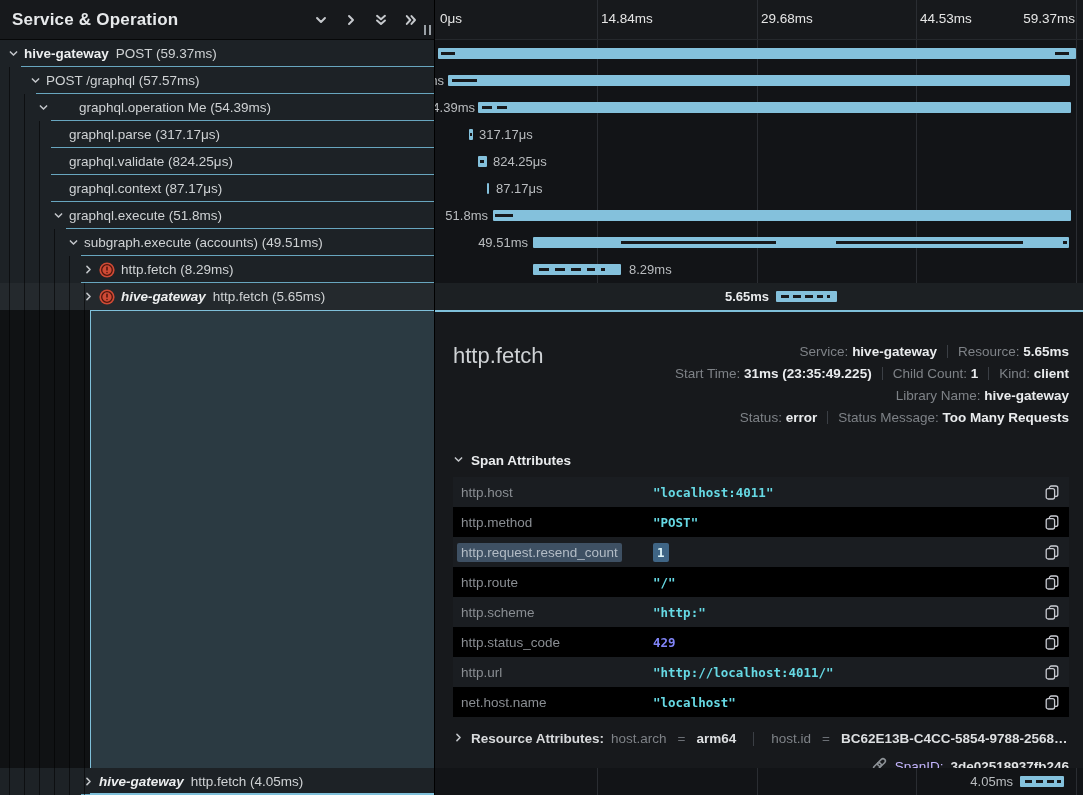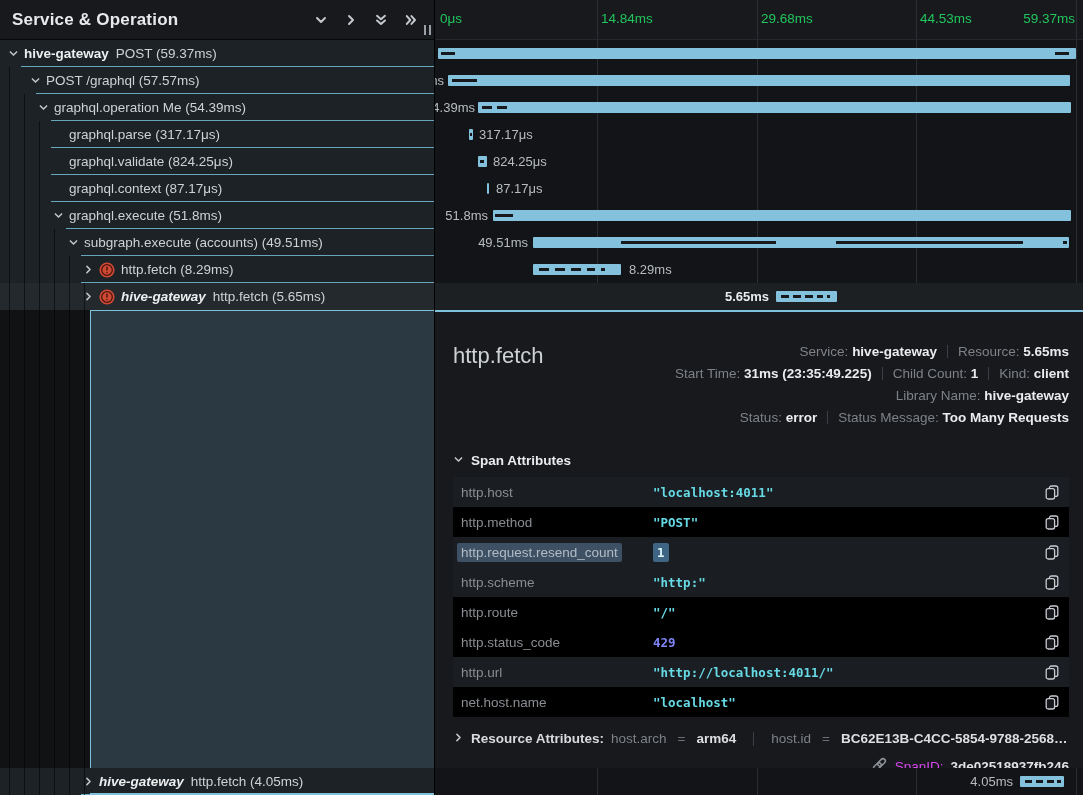--- a/index.html
+++ b/index.html
@@ -30,21 +30,21 @@
   .trow .lbl { color:#cfd2d4; white-space:nowrap; }
   .expanded-area { position:absolute; left:90px; width:344px; top:270px; height:458px;
                    background:#2b3a42; border-top:1px solid #7fc0da; border-left:1px solid #7fc0da; z-index:4; }
   .bottom-blue { position:absolute; left:90px; right:0; bottom:0; height:2px; background:#7fc0da; z-index:5; }
 
   
   .right-panel { position:absolute; left:434px; top:0; width:649px; height:795px; background:#121417;
                  border-left:1px solid #000; }
   .ruler { position:absolute; top:0; left:0; right:0; height:40px; background:#17191c;
            border-bottom:1px solid #25282c; }
-  .tick { position:absolute; top:11px; font-size:13.5px; color:#22c55e; white-space:nowrap; }
+  .tick { position:absolute; top:11px; font-size:13.5px; color:#e5e5e5; white-space:nowrap; }
   .gl { position:absolute; top:0; bottom:0; width:1px; background:#2a2d32; }
   .tl-rows { position:absolute; top:40px; left:0; right:0; height:270px; overflow:hidden; }
   .tl-row { position:absolute; left:0; right:0; height:27px; overflow:hidden; cursor:pointer; }
   .tl-row.sel { background:#1c2023; }
   .bar { position:absolute; top:8px; height:11px; background:#84c1dc; border-radius:1px; z-index:2; }
   .dash { position:absolute; top:4px; height:2.5px; background:#17191c; }
   .tl-label { position:absolute; top:0; line-height:27px; font-size:13px; color:#b9bcbf; white-space:nowrap; z-index:2; }
   .tl-label.strong { color:#e9ebed; font-weight:700; }
   .tl-bottom { position:absolute; bottom:0; left:0; right:0; height:27px; background:#121417; overflow:hidden; }
 
@@ -72,21 +72,21 @@
   .hl-key { background:#3e5063; color:#b3bcc6; padding:2px 4px; border-radius:2px; margin:-2px -4px; }
   .hl-val { background:#3f6585; color:#e0f6fa; padding:2px 4px; border-radius:2px; }
   .copy-btn { flex:0 0 auto; display:inline-flex; padding:2px; cursor:pointer; }
 
   .res-row { margin-top:14px; display:flex; align-items:center; gap:7px; white-space:nowrap; overflow:hidden; cursor:pointer; }
   .res-title { font-weight:700; color:#d8dadc; }
   .res-key { color:#7e8287; }  .res-eq { color:#6c7076; padding:0 4px; }
   .res-val { color:#dddfe1; font-weight:700; }
   .res-sep { display:inline-block; width:1px; height:14px; background:#3b3f45; margin:0 10px; vertical-align:-2px; }
   .spanid-row { margin-top:10px; display:flex; justify-content:flex-end; align-items:center; gap:7px; }
-  .spanid-lbl { color:#d946ef; }
+  .spanid-lbl { color:#c4b5fd; }
   .spanid-val { color:#e0e2e4; font-weight:700; }
 </style>
 </head>
 <body>
 
 <div class="app">
 
   <div class="left-panel">
     <div class="tree-header">
       <span class="tree-title">Service &amp; Operation</span>
@@ -133,21 +133,21 @@
         </div>
         <div class="trow" style="top: 27px; padding-left: 28px;">
           <div class="trowb" style="left: 36px;"></div>
           <span class="chev">
             <svg width="11" height="11" viewBox="0 0 12 12" fill="none" stroke="#c2c5c9" stroke-width="1.7" stroke-linecap="round" stroke-linejoin="round">
               <path d="M2.6 4.3 L6 7.7 L9.4 4.3"></path>
             </svg>
           </span>
           <span class="lbl">POST /graphql (57.57ms)</span>
         </div>
-        <div class="trow" style="top: 54px; padding-left: 36px;">
+        <div class="trow" style="top: 54px; padding-left: 36px; gap: 25px;">
           <div class="trowb" style="left: 51px;"></div>
           <span class="chev">
             <svg width="11" height="11" viewBox="0 0 12 12" fill="none" stroke="#c2c5c9" stroke-width="1.7" stroke-linecap="round" stroke-linejoin="round">
               <path d="M2.6 4.3 L6 7.7 L9.4 4.3"></path>
             </svg>
           </span>
           <span class="lbl">graphql.operation Me (54.39ms)</span>
         </div>
         <div class="trow" style="top: 81px; padding-left: 51px;">
           <div class="trowb" style="left: 51px;"></div>
@@ -359,33 +359,33 @@
           <div class="attr-row odd">
             <span class="attr-key"><span class="hl-key">http.request.resend_count</span></span>
             <span class="attr-val num"><span class="hl-val">1</span></span>
             <span class="copy-btn">
               <svg width="14" height="15" viewBox="0 0 14 15">
                 <rect x="4.4" y="1" width="8.4" height="10.4" rx="2" fill="none" stroke="#c9cbd2" stroke-width="1.3"></rect>
                 <rect x="1.2" y="3.6" width="8.4" height="10.4" rx="2" fill="#15171a" stroke="#c9cbd2" stroke-width="1.3"></rect>
               </svg>
             </span>
           </div>
+          <div class="attr-row even">
+            <span class="attr-key">http.route</span>
+            <span class="attr-val str">"/"</span>
+            <span class="copy-btn">
+              <svg width="14" height="15" viewBox="0 0 14 15">
+                <rect x="4.4" y="1" width="8.4" height="10.4" rx="2" fill="none" stroke="#c9cbd2" stroke-width="1.3"></rect>
+                <rect x="1.2" y="3.6" width="8.4" height="10.4" rx="2" fill="#15171a" stroke="#c9cbd2" stroke-width="1.3"></rect>
+              </svg>
+            </span>
+          </div>
           <div class="attr-row odd">
             <span class="attr-key">http.scheme</span>
             <span class="attr-val str">"http:"</span>
-            <span class="copy-btn">
-              <svg width="14" height="15" viewBox="0 0 14 15">
-                <rect x="4.4" y="1" width="8.4" height="10.4" rx="2" fill="none" stroke="#c9cbd2" stroke-width="1.3"></rect>
-                <rect x="1.2" y="3.6" width="8.4" height="10.4" rx="2" fill="#15171a" stroke="#c9cbd2" stroke-width="1.3"></rect>
-              </svg>
-            </span>
-          </div>
-          <div class="attr-row even">
-            <span class="attr-key">http.route</span>
-            <span class="attr-val str">"/"</span>
             <span class="copy-btn">
               <svg width="14" height="15" viewBox="0 0 14 15">
                 <rect x="4.4" y="1" width="8.4" height="10.4" rx="2" fill="none" stroke="#c9cbd2" stroke-width="1.3"></rect>
                 <rect x="1.2" y="3.6" width="8.4" height="10.4" rx="2" fill="#15171a" stroke="#c9cbd2" stroke-width="1.3"></rect>
               </svg>
             </span>
           </div>
           <div class="attr-row even">
             <span class="attr-key">http.status_code</span>
             <span class="attr-val num">429</span>

